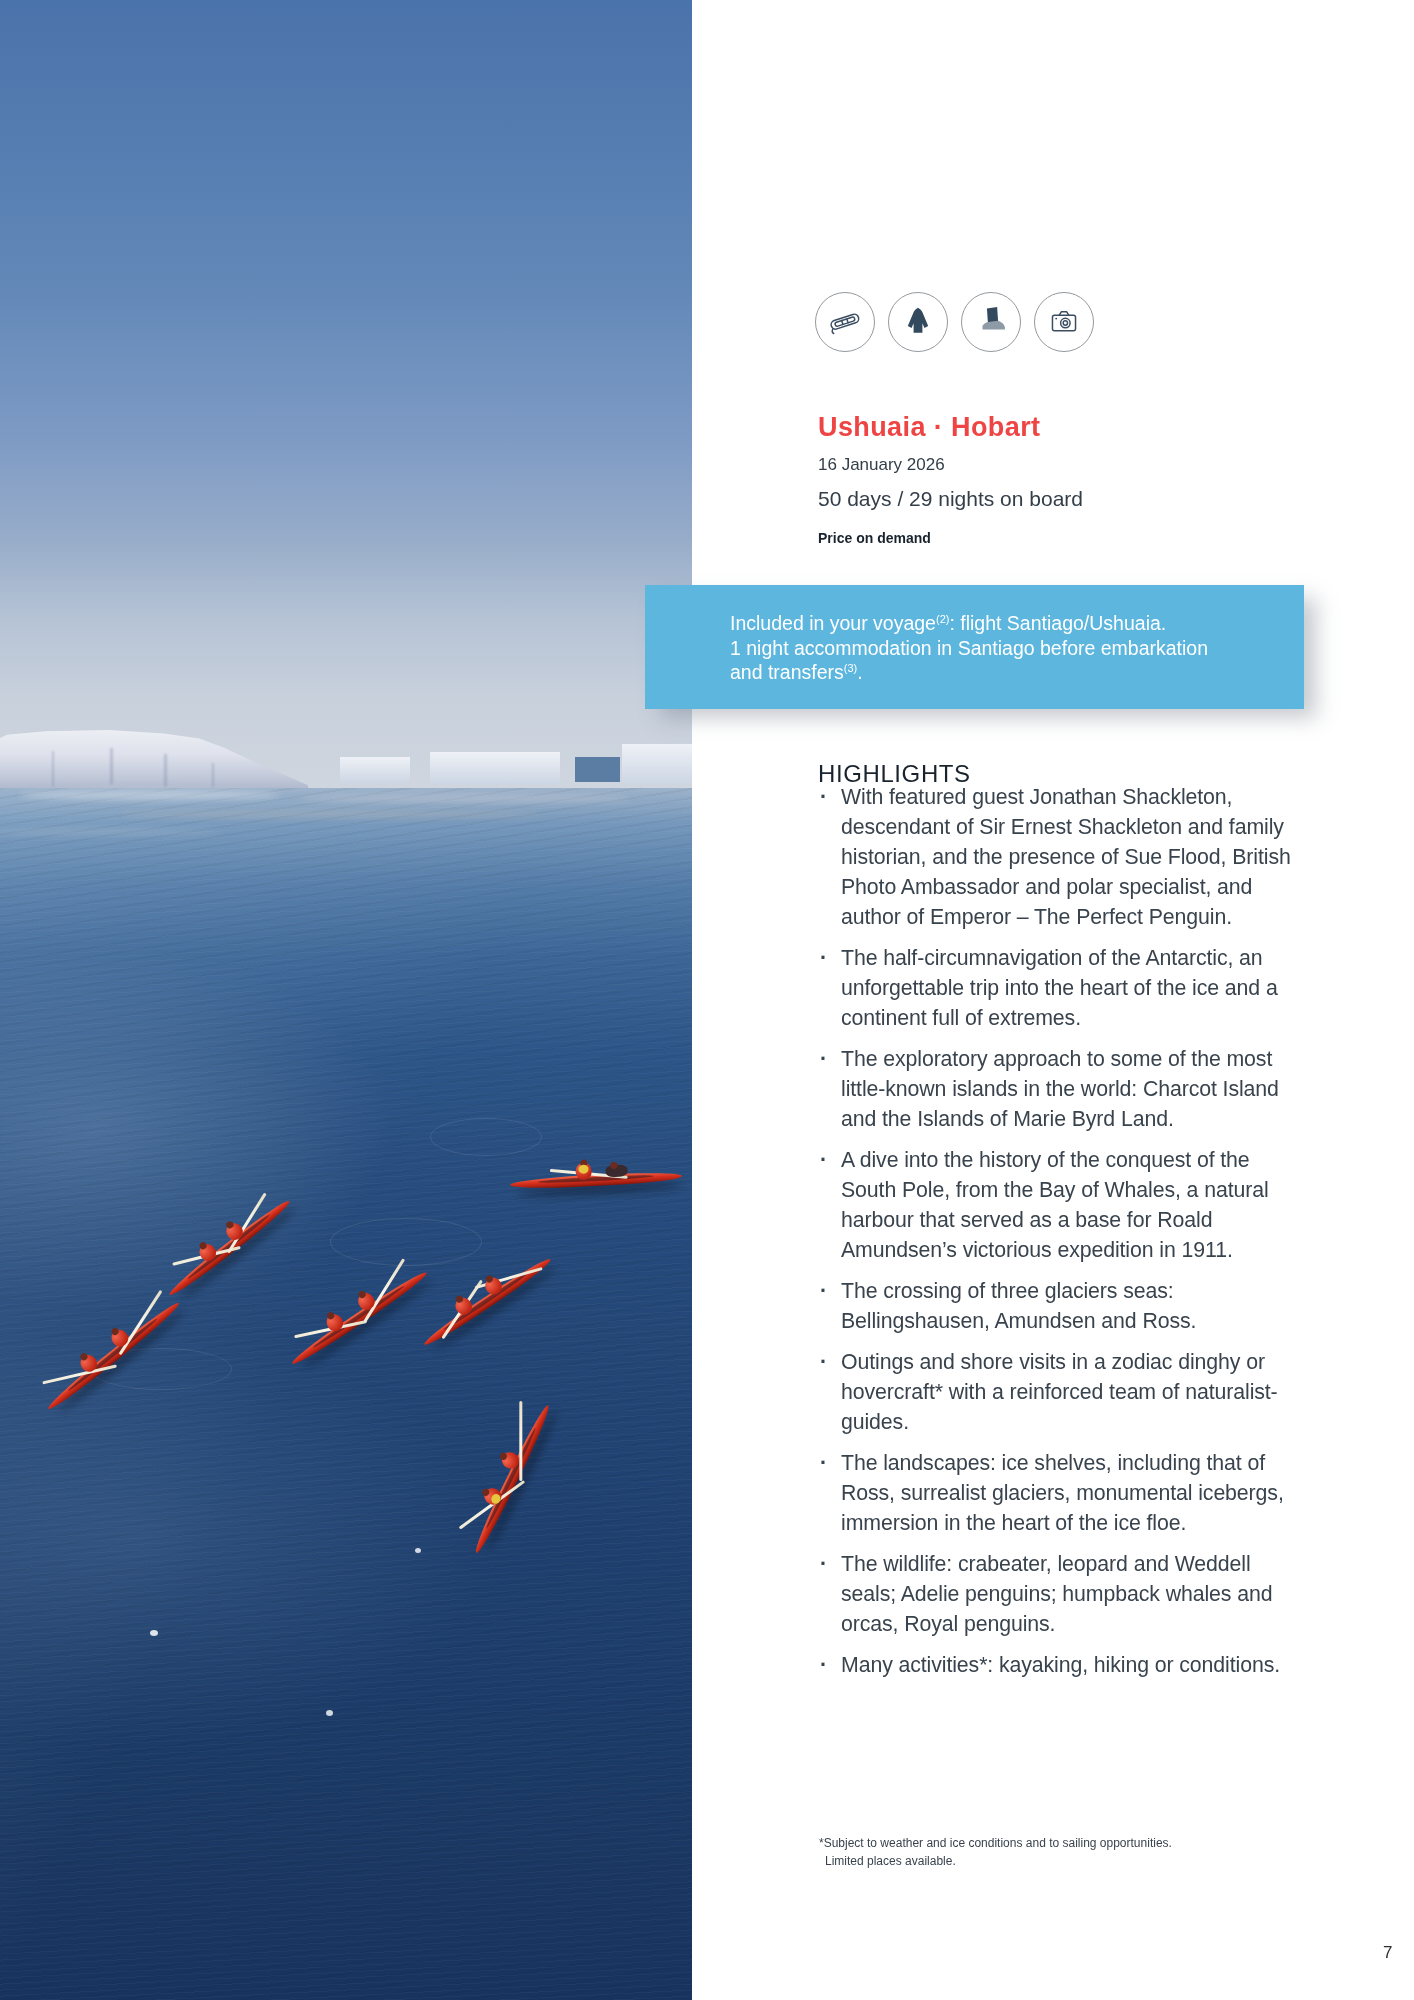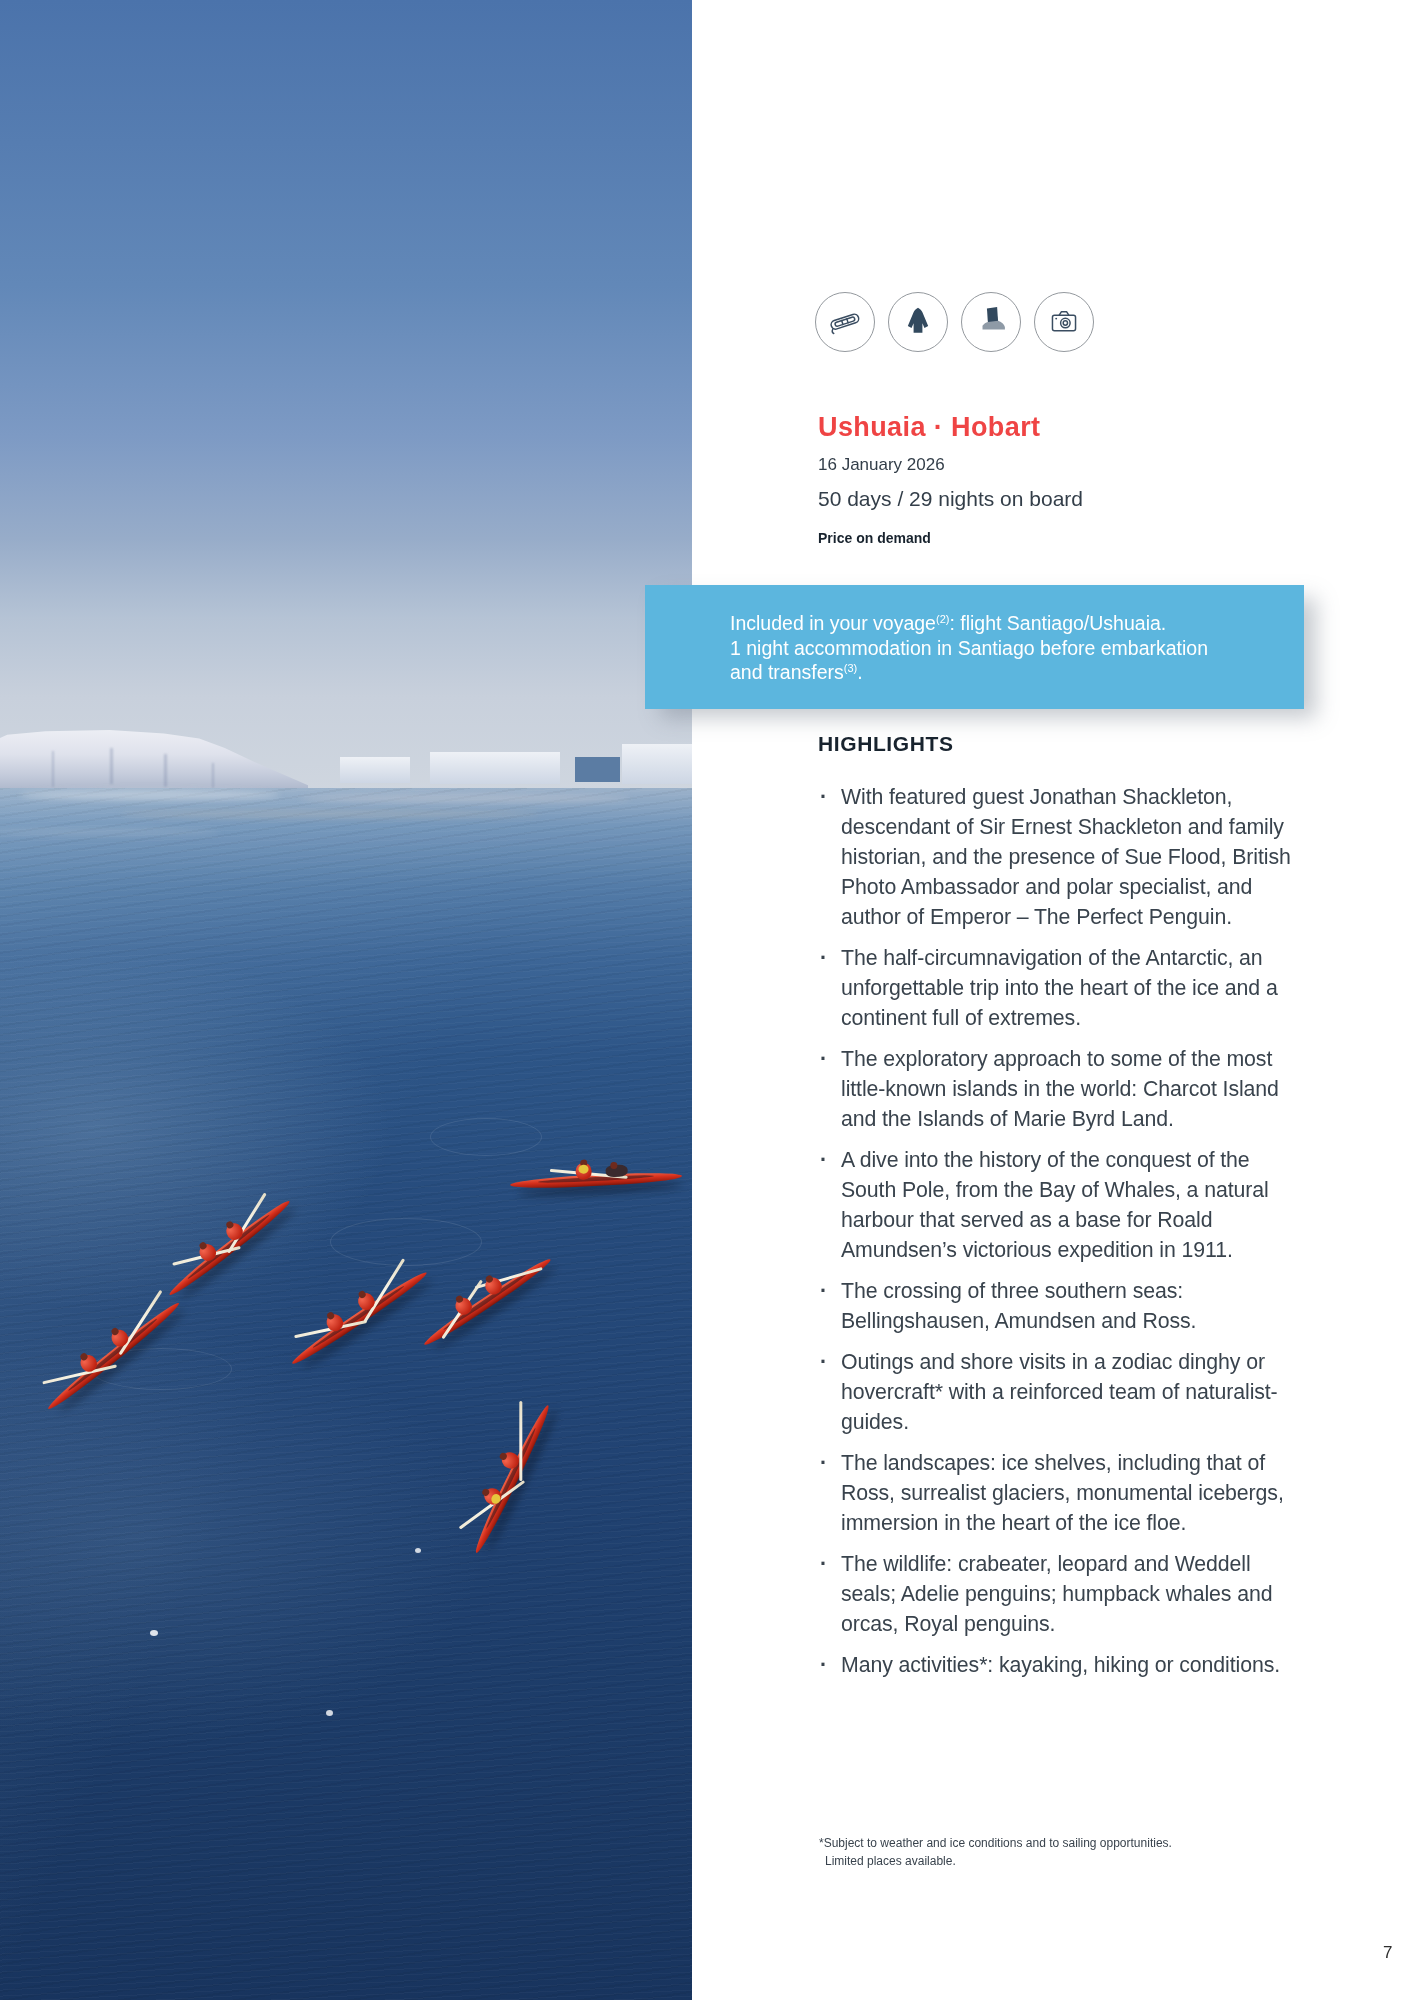--- a/index.html
+++ b/index.html
@@ -61,21 +61,21 @@
   .dep-date{position:absolute;left:126px;top:455px;font-size:17px;color:#333e49;}
   .duration{position:absolute;left:126px;top:487px;font-size:21px;color:#333e49;}
   .price{position:absolute;left:126px;top:530px;font-size:14px;font-weight:bold;color:#18232e;}
 
   .blue-box{position:absolute;left:645px;top:585px;width:659px;height:124px;background:#5cb6de;
        box-shadow:14px 11px 20px -2px rgba(105,115,130,0.38);
        color:#ffffff;font-size:19.5px;line-height:24.5px;box-sizing:border-box;
        padding:26px 18px 0 85px;}
   .blue-box sup{font-size:11px;line-height:0;}
 
-  .hl-heading{position:absolute;left:126px;top:732px;font-size:21px;font-weight:bold;
+  .hl-heading{position:absolute;left:126px;top:760px;font-size:24px;font-weight:normal;
        color:#18232e;letter-spacing:.6px;}
   .hl-list{position:absolute;left:126px;top:782px;width:478px;margin:0;padding:0;list-style:none;
        font-size:21.3px;line-height:30px;color:#39434d;letter-spacing:-0.1px;}
   .hl-list li{position:relative;padding-left:23px;margin-bottom:11px;}
   .hl-list li::before{content:"·";position:absolute;left:2px;top:0;font-weight:bold;color:#39434d;}
 
   .footnote{position:absolute;left:127px;top:1835px;font-size:12px;line-height:17.5px;color:#39434d;}
   .footnote .fn2{padding-left:6px;}
   .page-number{position:absolute;left:1383px;top:1943px;font-size:17px;color:#2e2e2e;}
 </style>
@@ -210,21 +210,21 @@
     <div class="dep-date">16 January 2026</div>
     <div class="duration">50 days / 29 nights on board</div>
     <div class="price">Price on demand</div>
 
     <div class="hl-heading">HIGHLIGHTS</div>
     <ul class="hl-list">
       <li>With featured guest Jonathan Shackleton, descendant of Sir Ernest Shackleton and family historian, and the presence of Sue Flood, British Photo Ambassador and polar specialist, and author of Emperor – The Perfect Penguin.</li>
       <li>The half-circumnavigation of the Antarctic, an unforgettable trip into the heart of the ice and a continent full of extremes.</li>
       <li>The exploratory approach to some of the most little-known islands in the world: Charcot Island and the Islands of Marie Byrd Land.</li>
       <li>A dive into the history of the conquest of the South Pole, from the Bay of Whales, a natural harbour that served as a base for Roald Amundsen’s victorious expedition in 1911.</li>
-      <li>The crossing of three southern seas: Bellingshausen, Amundsen and Ross.</li>
+      <li>The crossing of three glaciers seas: Bellingshausen, Amundsen and Ross.</li>
       <li>Outings and shore visits in a zodiac dinghy or hovercraft* with a reinforced team of naturalist-guides.</li>
       <li>The landscapes: ice shelves, including that of Ross, surrealist glaciers, monumental icebergs, immersion in the heart of the ice floe.</li>
       <li>The wildlife: crabeater, leopard and Weddell seals; Adelie penguins; humpback whales and orcas, Royal penguins.</li>
       <li>Many activities*: kayaking, hiking or conditions.</li>
     </ul>
 
     <div class="footnote">
       <div>*Subject to weather and ice conditions and to sailing opportunities.</div>
       <div class="fn2">Limited places available.</div>
     </div>

